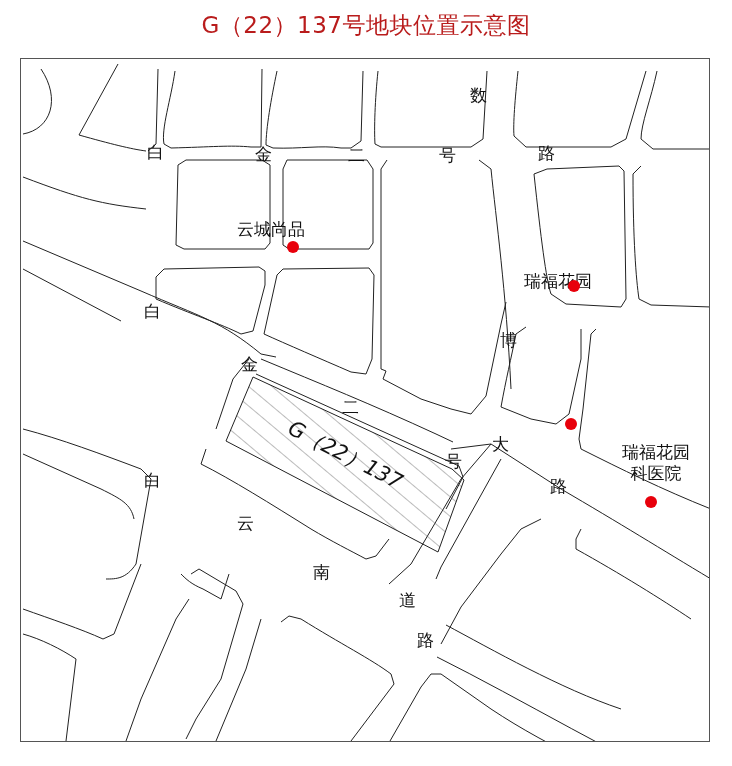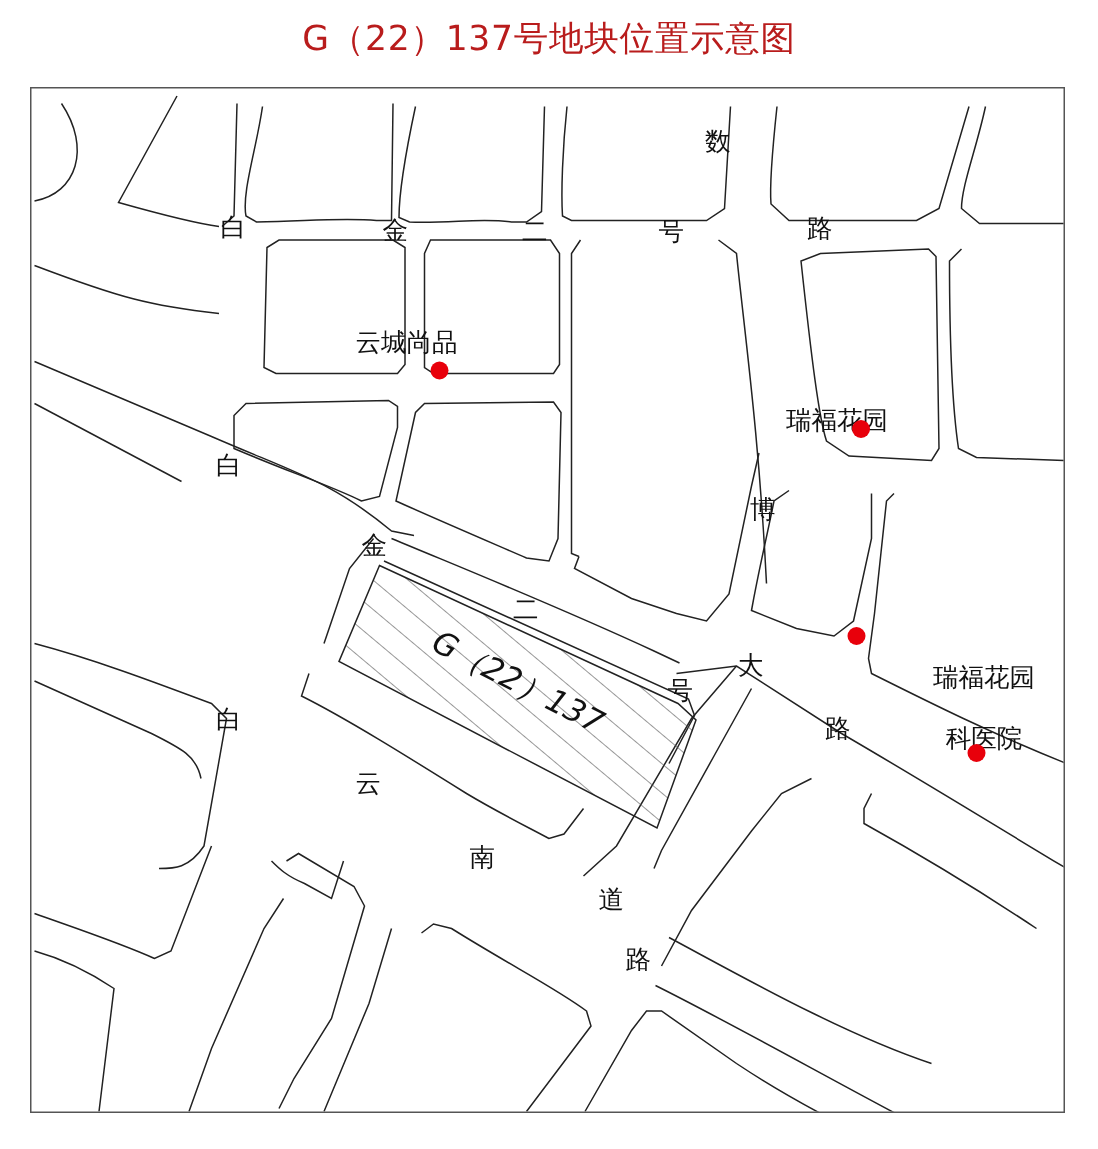--- a/index.html
+++ b/index.html
@@ -111,16 +111,16 @@
 
   <div class="poi" style="left:503px;top:212px">
     <div>瑞福花园</div>
   </div>
   <span class="dot" style="left:547px;top:221px;background:#e8000b"></span>
 
   <span class="dot" style="left:544px;top:359px;background:#e8000b"></span>
 
   <div class="poi" style="left:601px;top:383px">
     <div>瑞福花园</div>
-    <div style="margin-top:20px">科医院</div>
+    <div style="margin-top:0">科医院</div>
   </div>
   <span class="dot" style="left:624px;top:437px;background:#e8000b"></span>
 </div>
 
 </body></html>

